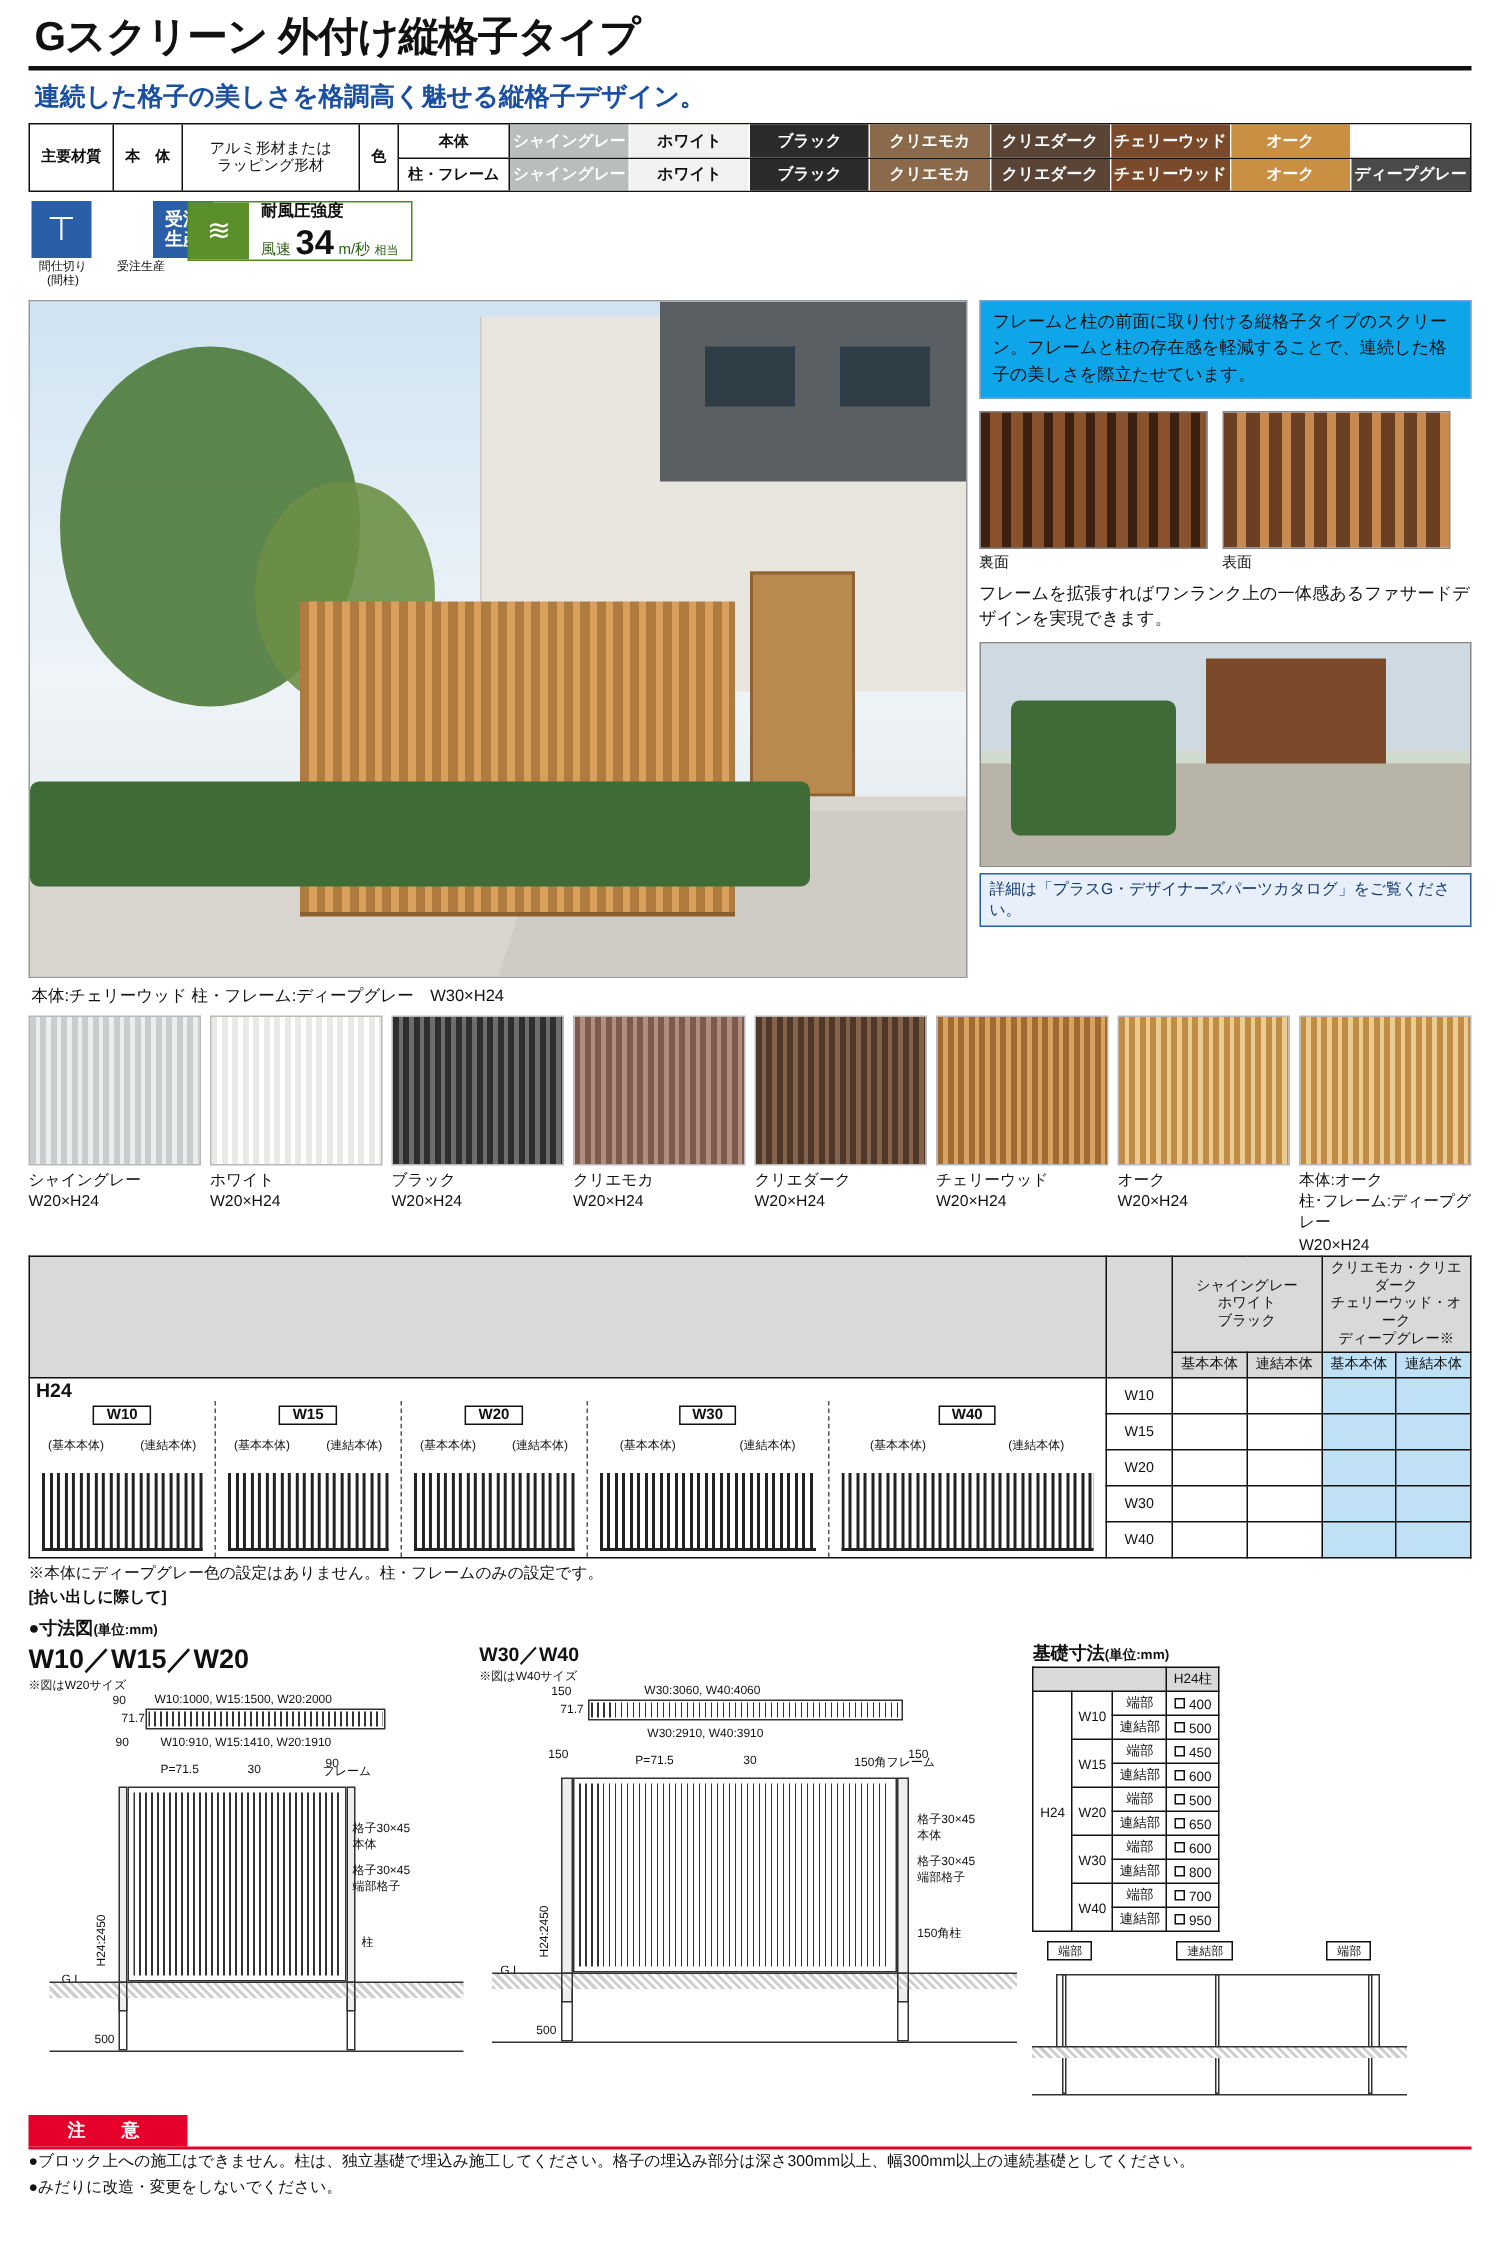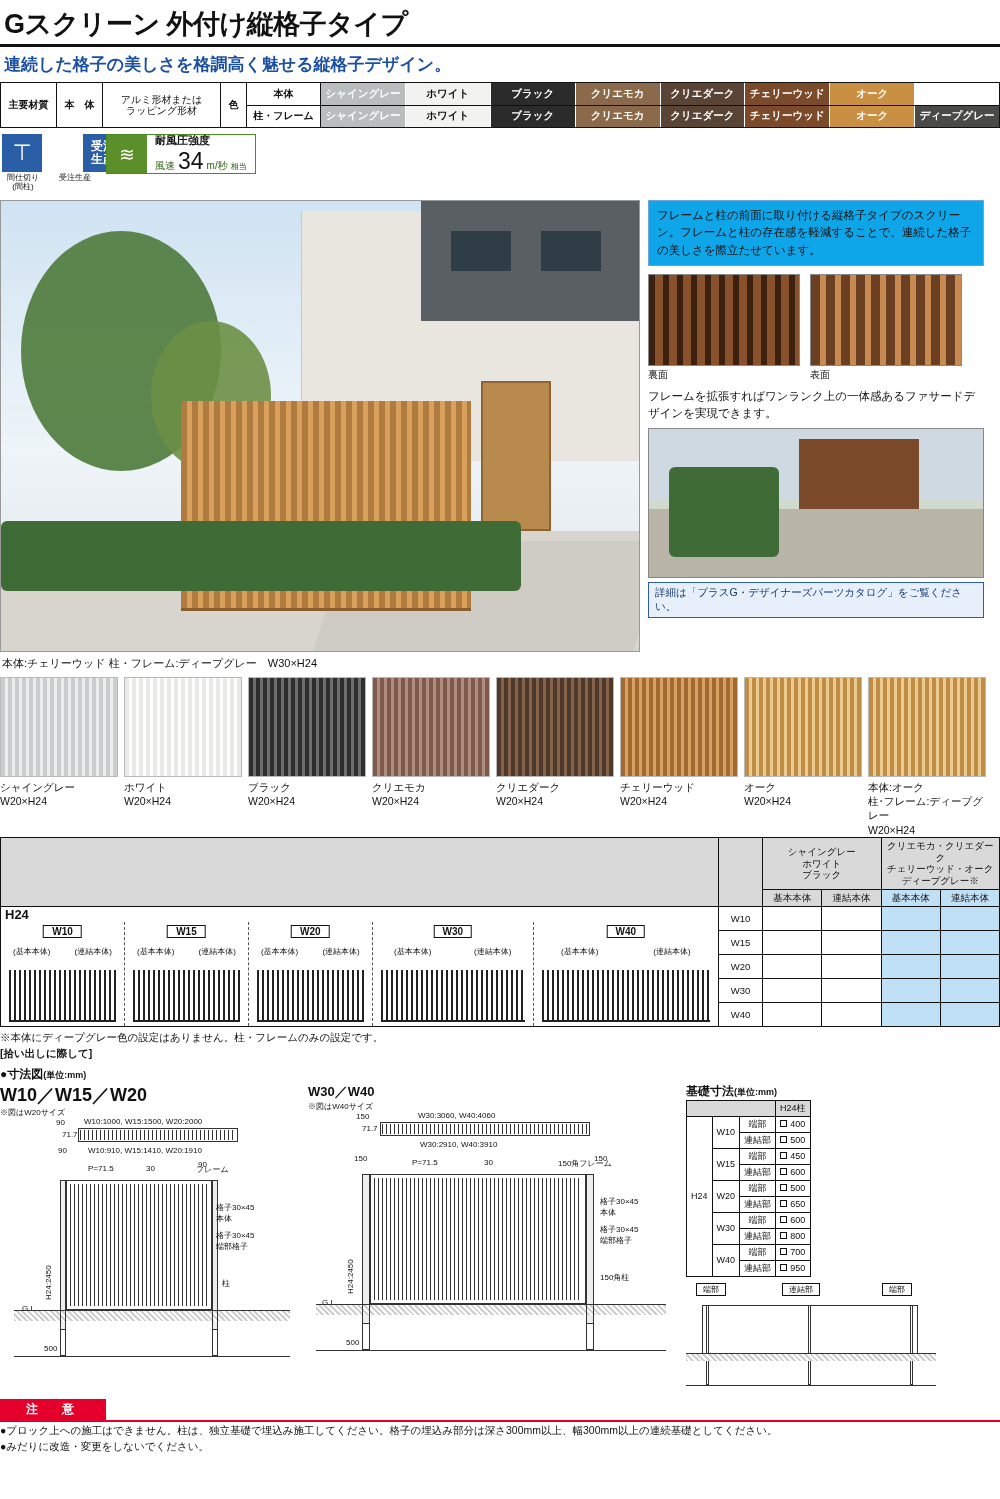--- a/index.html
+++ b/index.html
@@ -3,21 +3,21 @@
 <meta charset="utf-8">
 <style>
   * { box-sizing: border-box; }
   html, body { margin:0; padding:0; }
   body {
     width:1000px; height:1499px; position:relative;
     font-family:"Liberation Sans", sans-serif;
     background:#ffffff; color:#111;
     font-size:11px;
   }
-  .page { position:relative; width:1000px; height:1499px; padding:0 0; }
+  .page { position:relative; width:1000px; height:1499px; padding:0 19px; }
 
   
   .title {
     font-size:27px; font-weight:bold; letter-spacing:-0.5px;
     padding:6px 0 2px 4px;
   }
   .title-rule { height:3px; background:#111; margin:0 0 4px 0; }
   .subtitle { font-size:17px; font-weight:bold; color:#1b4fa0; padding:2px 0 6px 4px; }
 
   
@@ -32,21 +32,21 @@
   .chip:last-child{ border-right:none; }
 
   
   .iconrow { display:flex; align-items:flex-start; gap:10px; margin:4px 0 8px 2px; height:58px;}
   .ibox { width:42px; }
   .ibox .sq { width:40px; height:38px; background:#2a5fa8; color:#fff; display:flex; align-items:center; justify-content:center; font-size:22px;}
   .ibox .cap { text-align:center; font-size:8px; line-height:1.1; margin-top:2px; }
   .wind { display:flex; align-items:center; border:1px solid #4f8a1f; height:40px; }
   .wind .lft { background:#5b8f2a; color:#fff; width:40px; height:38px; display:flex; align-items:center; justify-content:center; font-size:19px;}
   .wind .rgt { padding:2px 8px; font-size:10px; color:#2c5f12; display:flex; align-items:center; gap:4px;}
-  .wind .big { font-size:23px; font-weight:normal; color:#111; }
+  .wind .big { font-size:23px; font-weight:bold; color:#111; }
 
   
   .hero { display:flex; gap:8px; }
   .photo { width:640px; height:452px; border:1px solid #999; position:relative; overflow:hidden;
            background:linear-gradient(#cfe2f0,#eef4f8 55%,#dfe6e8); }
   .sky { position:absolute; inset:0 0 55% 0; background:linear-gradient(#cfe3f2,#eaf2f8); }
   .house { position:absolute; left:300px; top:10px; width:340px; height:250px; background:#e9e6df; border-left:1px solid #cfcac0;}
   .house2 { position:absolute; left:420px; top:0px; width:220px; height:120px; background:#5a5f63;}
   .win { position:absolute; background:#2f3d46; }
   .door { position:absolute; left:480px; top:180px; width:70px; height:150px; background:#b98a4e; border:2px solid #8d6334;}

